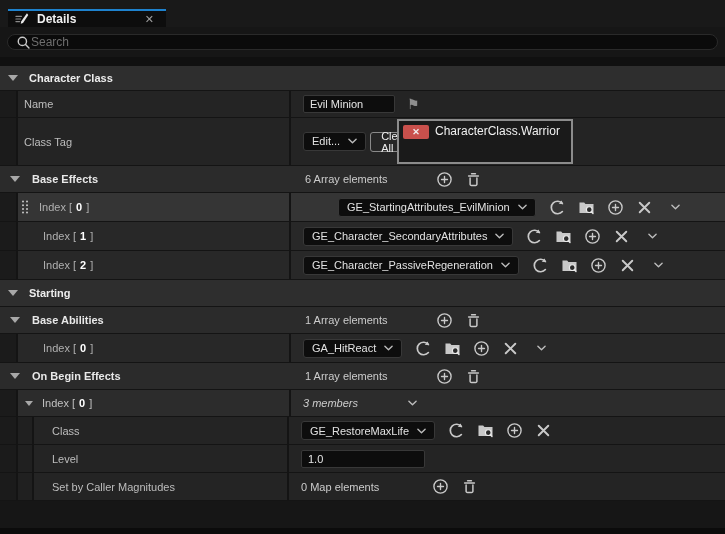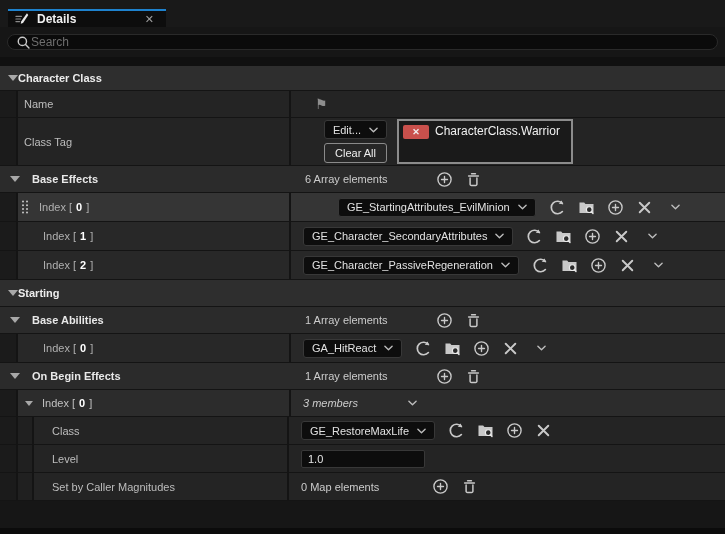--- a/index.html
+++ b/index.html
@@ -25,21 +25,21 @@
   }
   .searchbox input {
     flex:1; background:transparent; border:none; outline:none; color:#bdbdbd;
     font-family:"Liberation Sans", sans-serif; font-size:12px;
   }
   .searchbox input::placeholder { color:#6e6e6e; }
   .gapband { height:9px; background:#101010; }
   
   .cat {
     height:25px; background:#2e2e2e; border-bottom:1px solid #141414;
-    display:flex; align-items:center; padding-left:8px; 
+    display:flex; align-items:center; padding-left:8px; gap:11px;
   }
   .cat-title { color:#ededed; font-weight:bold; }
   .tri { width:0; height:0; border-left:5px solid transparent; border-right:5px solid transparent; border-top:6px solid #a8a8a8; flex:0 0 auto; }
   .row { display:flex; align-items:stretch; border-bottom:1px solid #141414; }
   .gutter { flex:0 0 18px; background:#1b1b1b; border-right:2px solid #141414; }
   .gutter2 { flex:0 0 16px; background:#202020; border-right:2px solid #141414; }
   .lbl {
     flex:0 0 273px; display:flex; align-items:center; border-right:2px solid #141414;
     background:#242424; color:#bdbdbd;
   }
@@ -83,21 +83,21 @@
   .acts { display:flex; align-items:center; gap:12px; margin-left:13px; }
   .icon { width:17px; height:17px; color:#c9c9c9; cursor:pointer; flex:0 0 auto; }
   .icon-sm { width:15px; height:15px; }
   .count { color:#cccccc; width:118px; flex:0 0 auto; }
   .count-narrow { width:105px;font-style:italic; }
   .btn {
     display:inline-flex; align-items:center; justify-content:center; height:20px;
     background:#262626; border:1px solid #8a8a8a; border-radius:3px; color:#eeeeee;
     padding:0 10px; cursor:pointer;
   }
-  .tagstack { display:flex; flex-direction:column; gap:4px; align-items:flex-end; width:84px; }
+  .tagstack { display:flex; gap:4px; align-items:flex-start; width:84px; }
   .tagbox {
     margin-left:10px; width:176px; height:45px; background:#1a1a1a;
     border:2px solid #8c8c8c; padding:3px 4px; display:flex; align-items:flex-start; gap:6px;
   }
   .tagremove {
     width:26px; height:14px; background:#c9504c; border-radius:2px; color:#f0eeee;
     display:flex; align-items:center; justify-content:center; font-size:9px; font-weight:bold; cursor:pointer;
     margin-top:1px;
   }
   .tagtext { color:#f0f0f0; font-size:12px; white-space:nowrap; }
@@ -180,20 +180,21 @@
     <span class="tri"></span>
     <span class="cat-title">Character Class</span>
   </div>
 
   <div class="row namerow">
     <div class="gutter"></div>
     <div class="lbl">
         <span>Name</span>
       </div>
     <div class="val">
+      <input class="txtinput" style="width: 92px;" value="Evil Minion">
       <span class="flag">⚑</span>
     </div>
   </div>
 
   <div class="row ctrow">
     <div class="gutter"></div>
     <div class="lbl">
         <span>Class Tag</span>
       </div>
     <div class="val">

